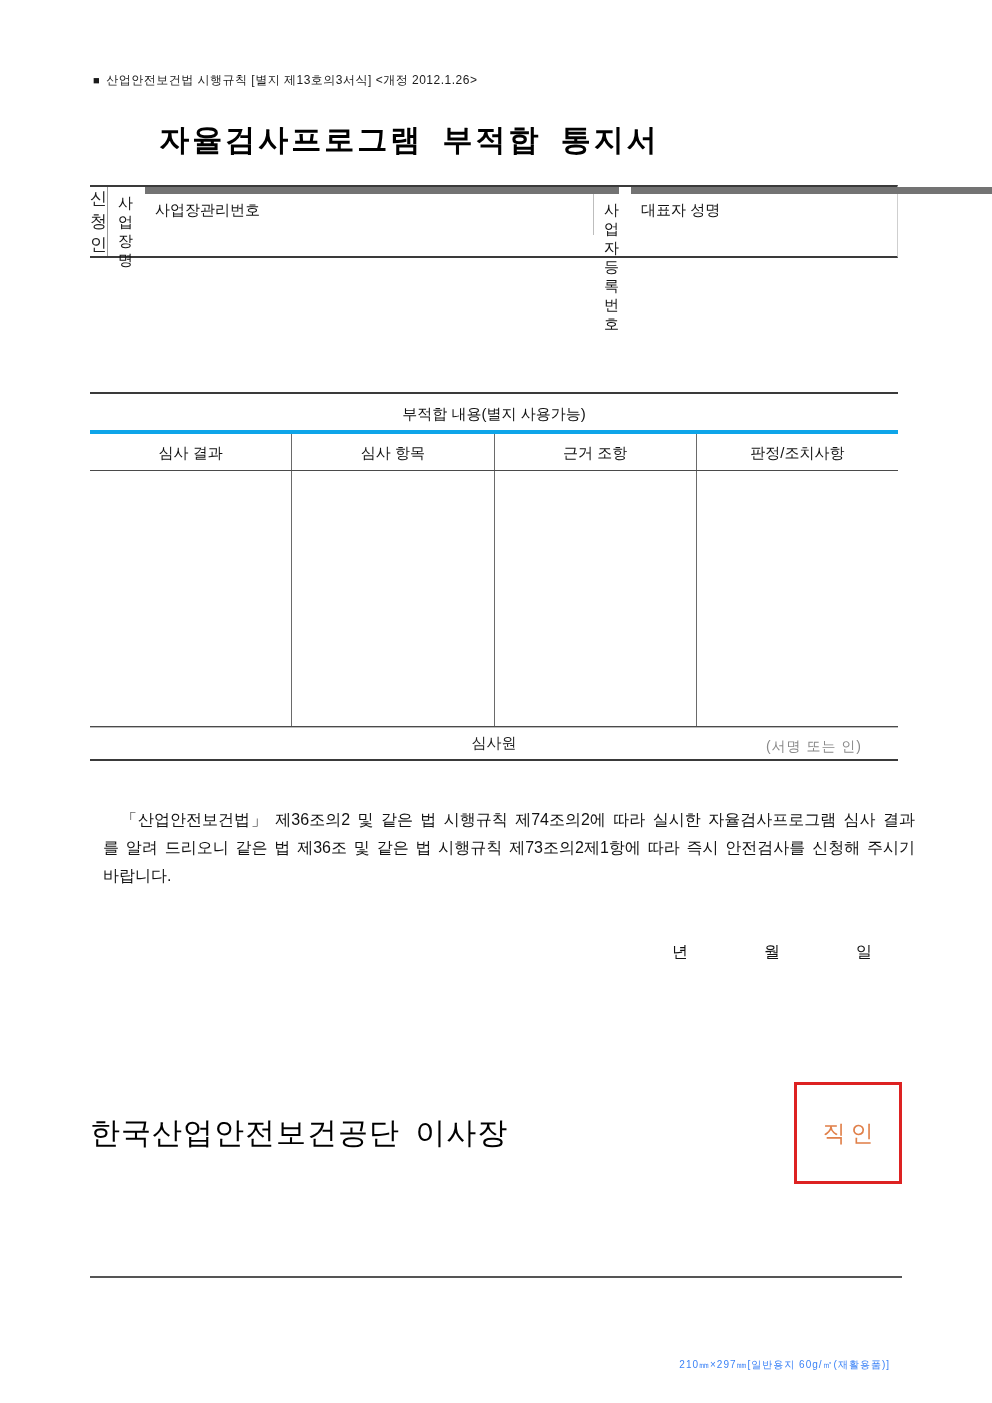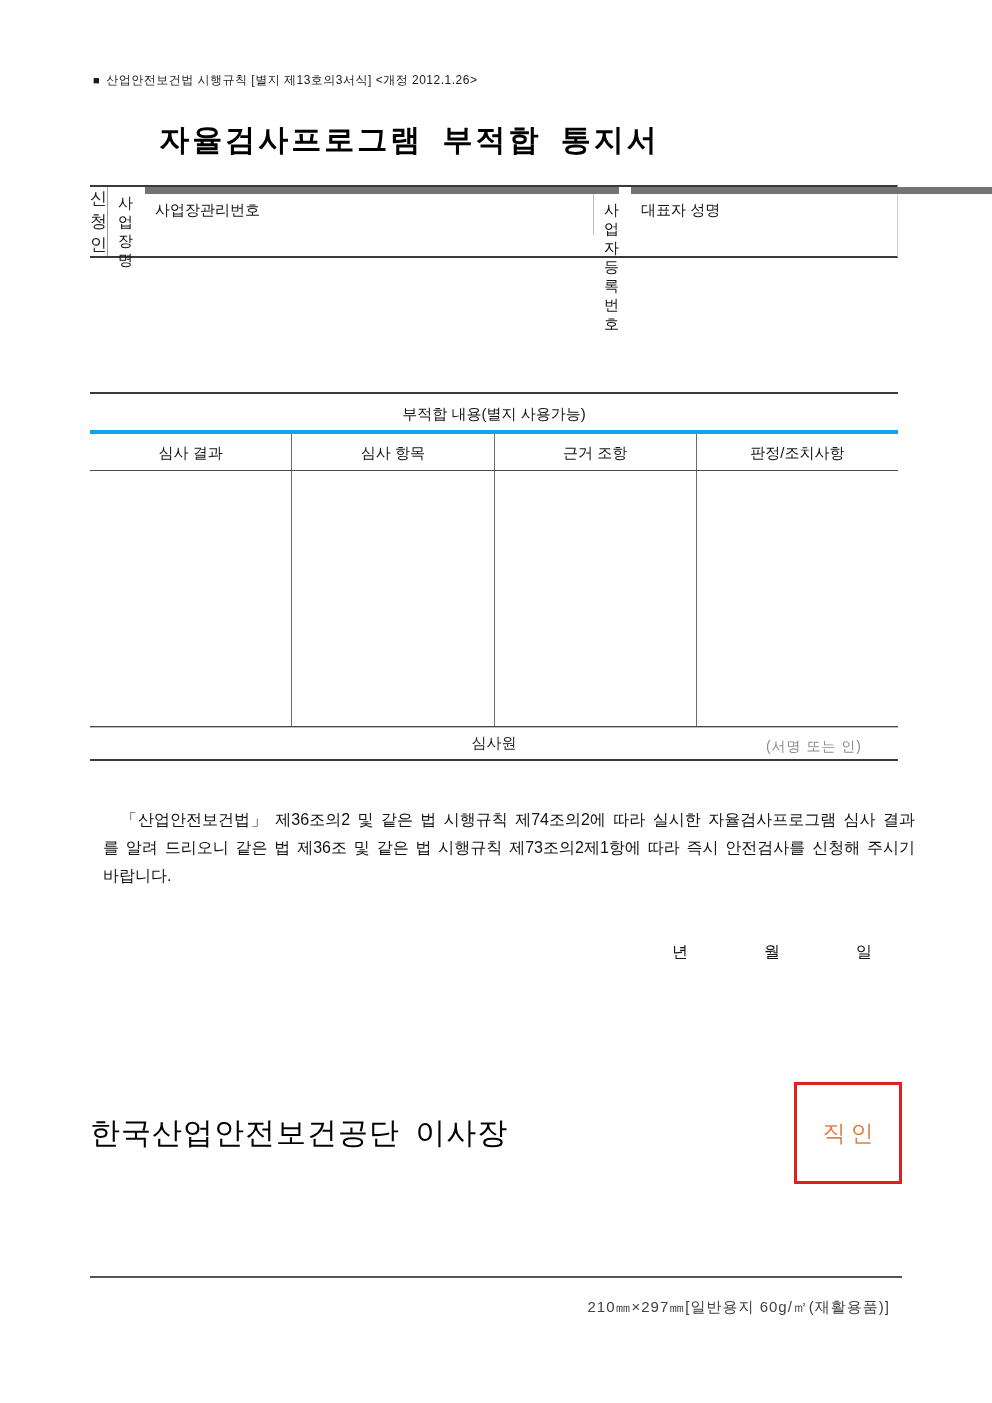--- a/index.html
+++ b/index.html
@@ -193,26 +193,26 @@
   
   .bottom-rule {
     position: absolute;
     left: 90px; top: 1276px;
     width: 812px;
     height: 2px;
     background: #555555;
   }
   .footer-spec {
     position: absolute;
-    left: 90px; top: 1298px;
+    left: 90px; top: 1358px;
     width: 800px;
     text-align: right;
-    font-size: 15px;
+    font-size: 10px;
     letter-spacing: 1px;
-    color: #404040;
+    color: #3b82f6;
   }
 </style>
 </head>
 <body>
 
 <div class="page">
 
   <div class="header-note">
     <span class="sq">■</span><span>산업안전보건법 시행규칙 [별지 제13호의3서식] &lt;개정 2012.1.26&gt;</span>
   </div>

